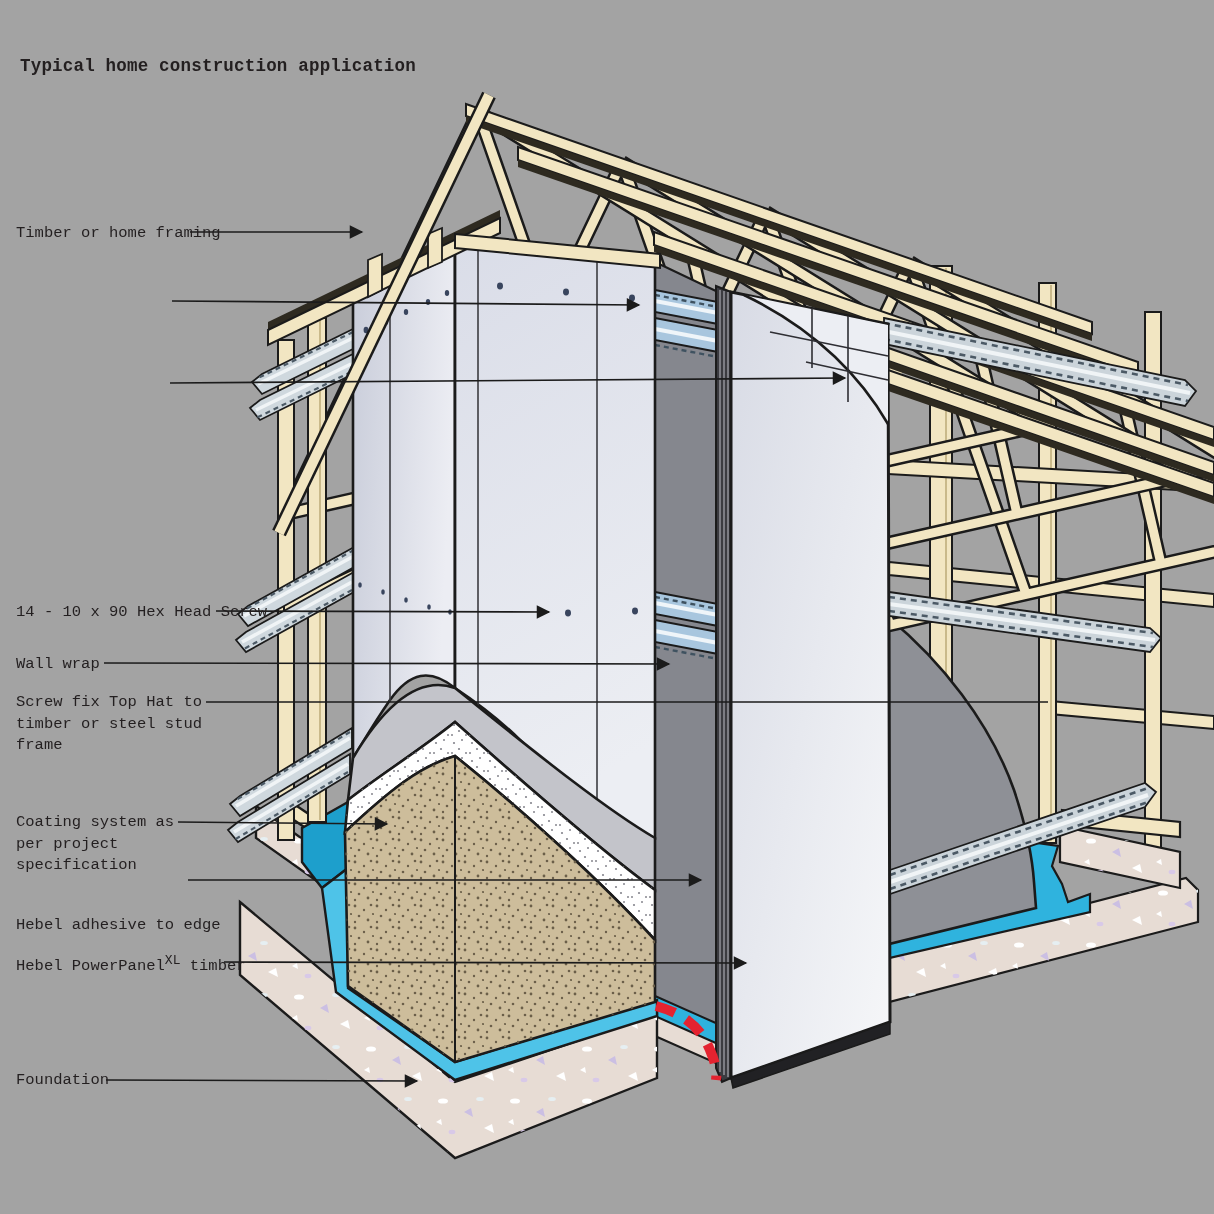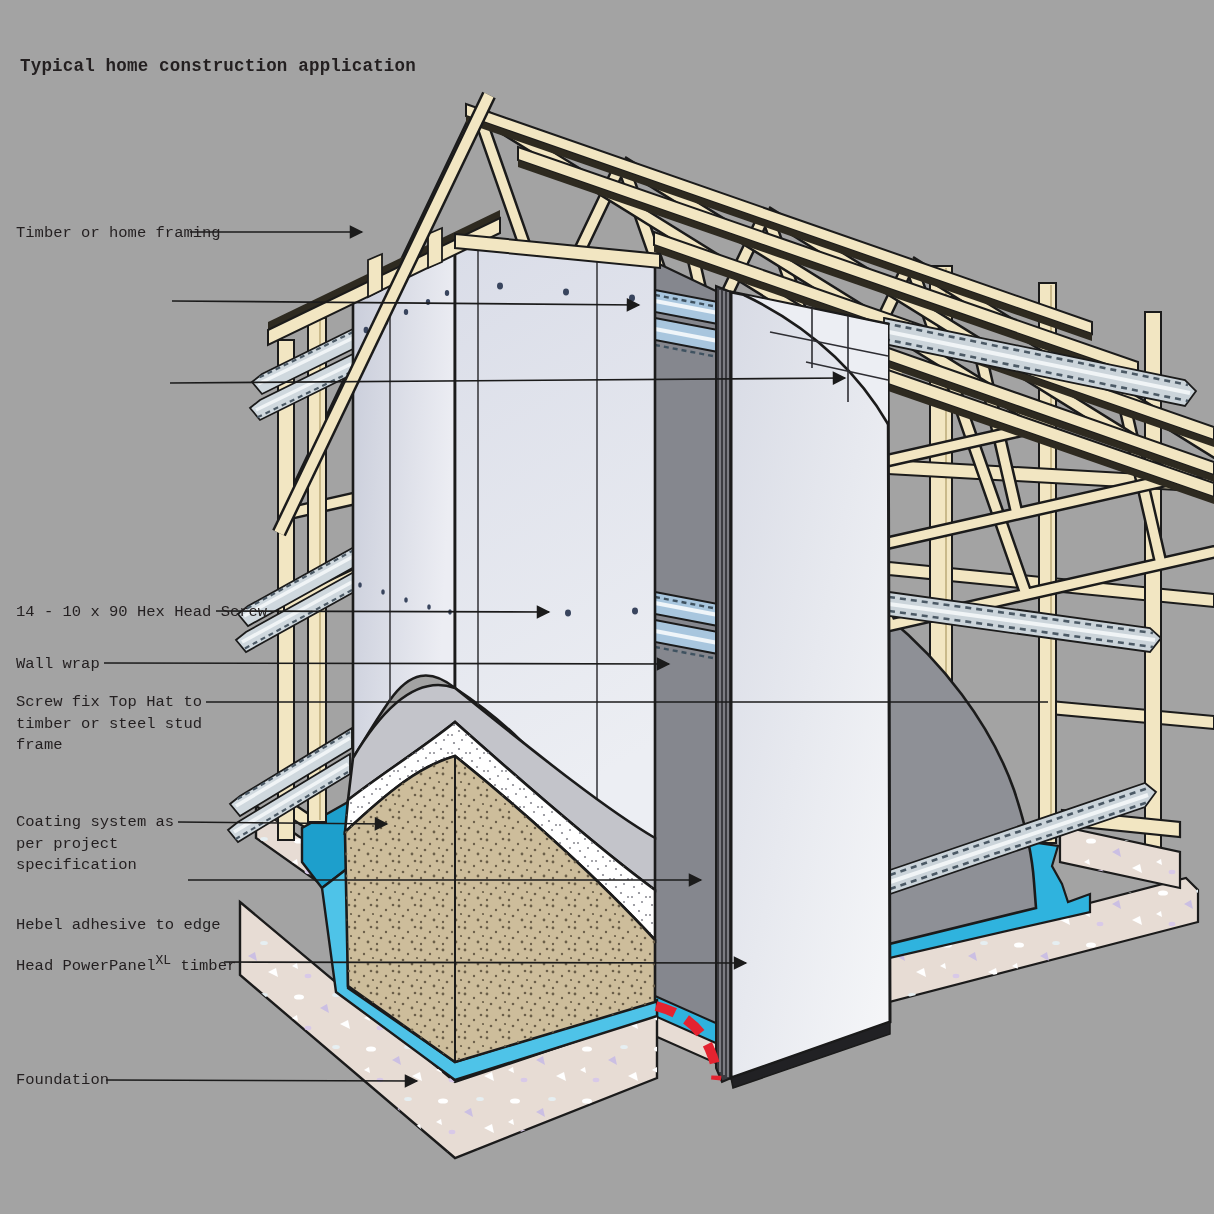--- a/index.html
+++ b/index.html
@@ -286,16 +286,16 @@
 </svg>
 
 <div class="title">Typical home construction application</div>
 
 <div class="lbl" style="left:16px;top:223px;">Timber or home framing</div>
 <div class="lbl" style="left:16px;top:602px;">14 - 10 x 90 Hex Head Screw</div>
 <div class="lbl" style="left:16px;top:654px;">Wall wrap</div>
 <div class="lbl" style="left:16px;top:692px;width:200px;">Screw fix Top Hat to timber or steel stud frame</div>
 <div class="lbl" style="left:16px;top:812px;width:170px;">Coating system as per project specification</div>
 <div class="lbl" style="left:16px;top:871px;margin-top:44px;">Hebel adhesive to edge</div>
-<div class="lbl" style="left:16px;top:952px;"><span>Head PowerPanel</span><span class="sup">XL</span><span> timber</span></div>
+<div class="lbl" style="left:16px;top:952px;"><span>Hebel PowerPanel</span><span class="sup">XL</span><span> timber</span></div>
 <div class="lbl" style="left:16px;top:1070px;">Foundation</div>
 
 </div>
 
 </body></html>

